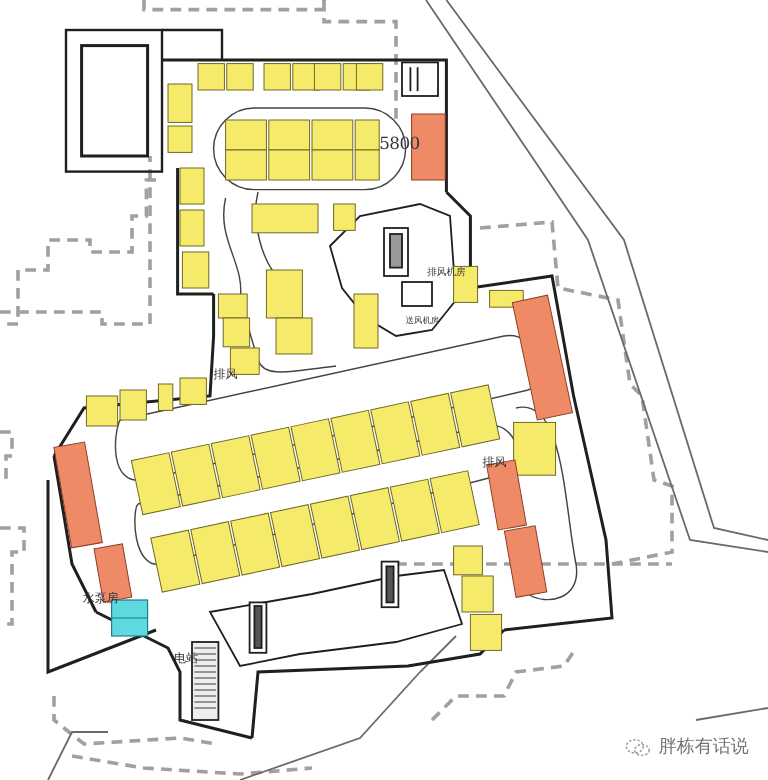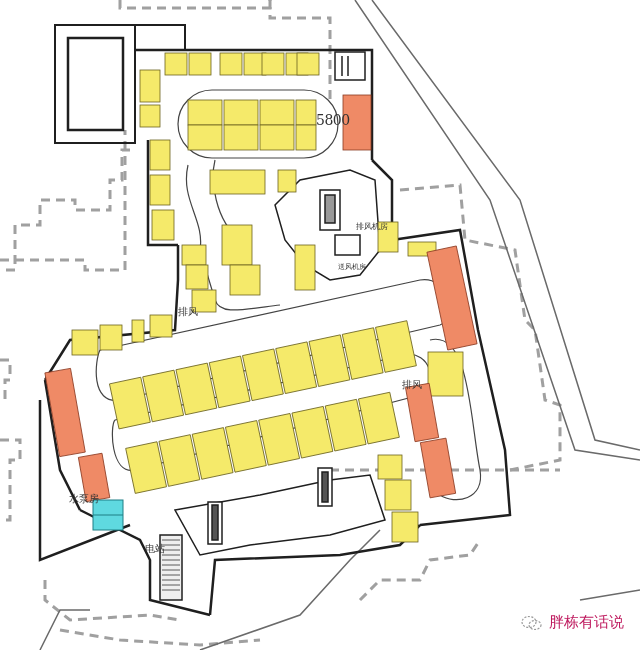--- a/index.html
+++ b/index.html
@@ -1,20 +1,20 @@
 <!DOCTYPE html>
 <html><head>
 <meta charset="utf-8">
 <style>
   html, body { margin:0; padding:0; background:#ffffff; }
   body { width:640px; height:650px; overflow:hidden; position:relative; font-family:"DejaVu Sans", sans-serif; }
   #plan { position:absolute; left:0; top:0; width:640px; height:650px; }
   .lbl { position:absolute; font-family:"DejaVu Serif", serif; color:#333; font-size:10px; white-space:nowrap; }
   .dim { position:absolute; font-family:"DejaVu Serif", serif; color:#333; font-size:14px; letter-spacing:-0.5px; }
-  .wm { position:absolute; right:16px; bottom:18px; display:flex; align-items:center; gap:6px; color:#be185d; font-size:15px; font-family:"DejaVu Sans", sans-serif; }
+  .wm { position:absolute; right:16px; bottom:18px; display:flex; align-items:center; gap:6px; color:#737373; font-size:15px; font-family:"DejaVu Sans", sans-serif; }
   .wm-icon { width:22px; height:16px; }
 </style>
 </head>
 <body>
 
 <svg id="plan" viewBox="0 0 640 650" xmlns="http://www.w3.org/2000/svg">
 
   <g fill="none" stroke="#a0a0a0" stroke-width="3" stroke-dasharray="9,6">
     <path d="M120,0 L120,8 L270,8 L270,0"></path>
     <path d="M270,0 L270,18 L330,18 L330,70 L330,100"></path>

